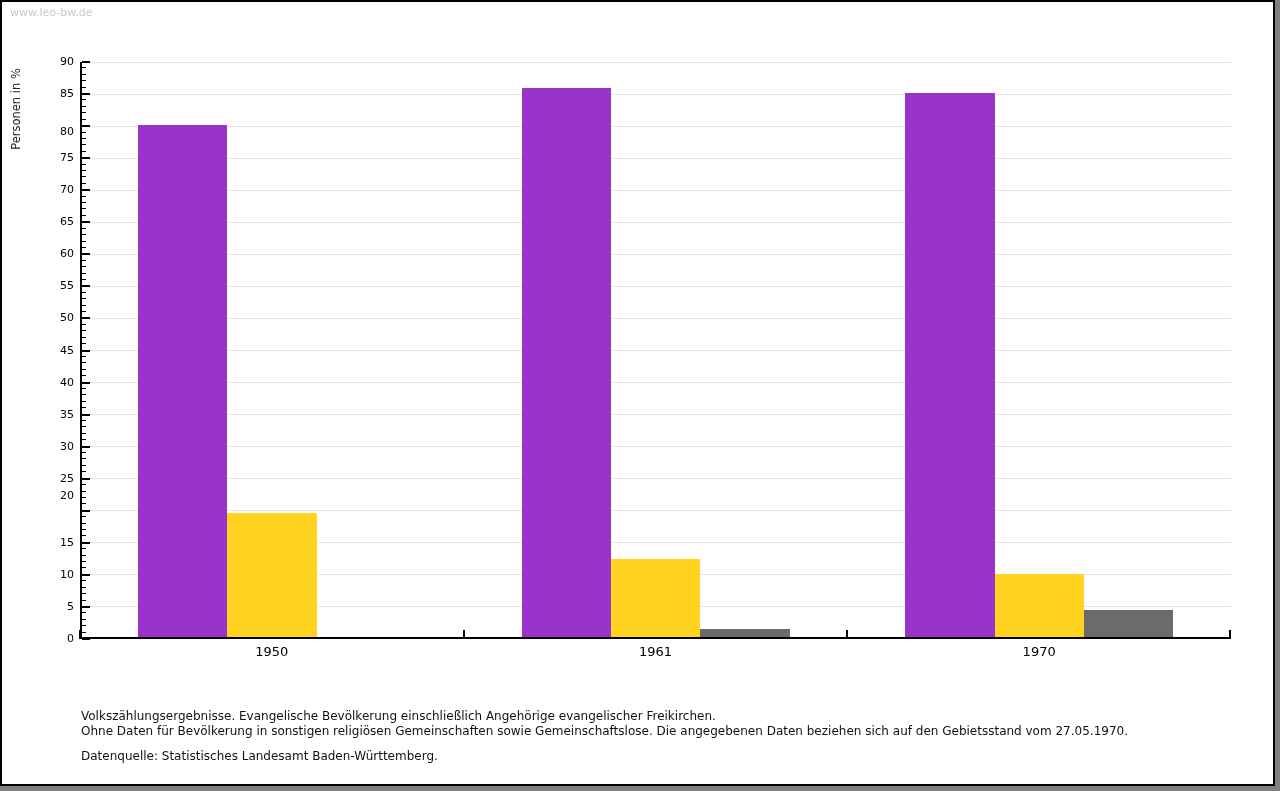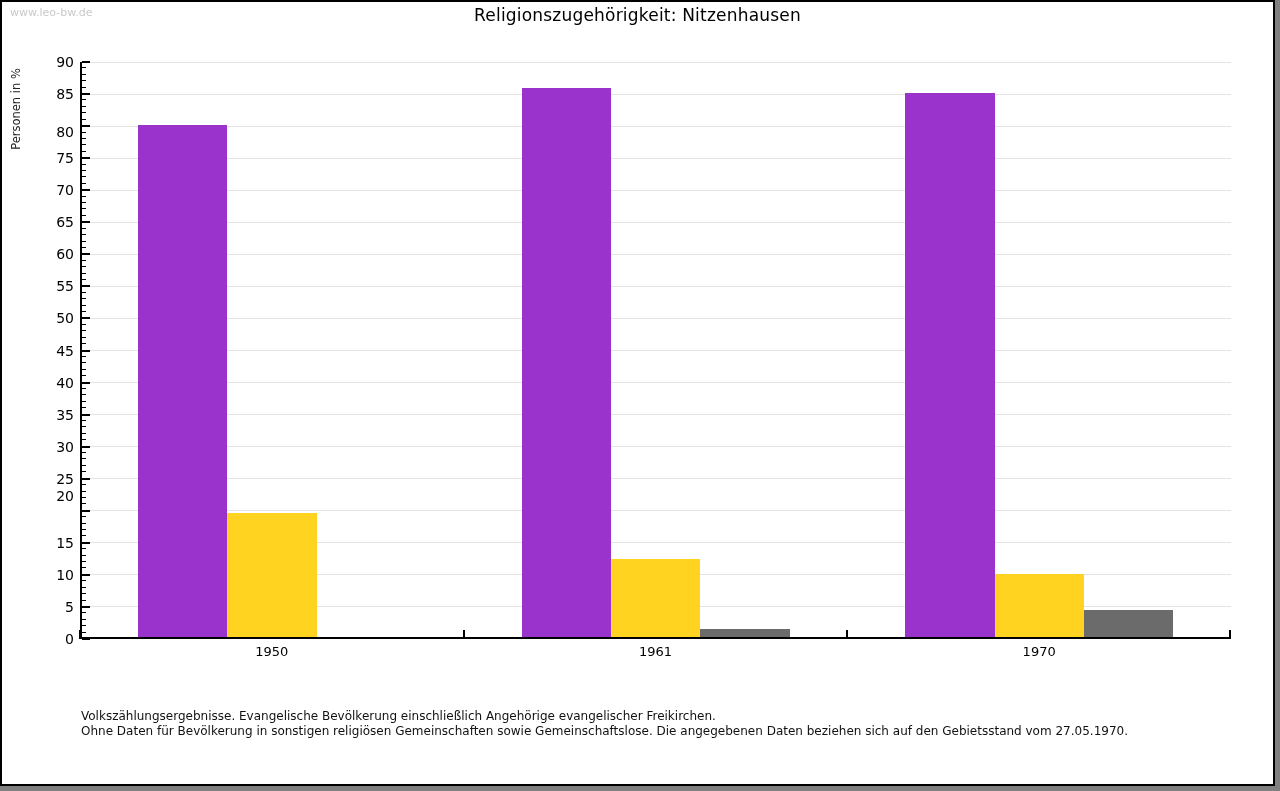--- a/index.html
+++ b/index.html
@@ -38,21 +38,21 @@
   }
   .grid{position:absolute;left:0;width:100%;height:1px;background:#e4e4e4;}
   .yaxis{position:absolute;left:0;top:0;bottom:0;width:2px;background:#000;}
   .xaxis{position:absolute;left:0;bottom:0;width:100%;height:2px;background:#000;}
   .ytick{position:absolute;left:2px;height:2px;background:#000;}
   .ytick.minor{width:4px;height:1px;}
   .ytick.major{width:8px;}
   .xtick{position:absolute;width:2px;height:9px;background:#000;bottom:0;}
   .ylab{
     position:absolute;left:-38px;width:32px;text-align:right;
-    font-size:14px;line-height:14px;
+    font-size:11px;line-height:14px;
   }
   .catlab{
     position:absolute;width:100px;text-align:center;
     font-size:13px;
   }
   .bar{position:absolute;bottom:0;}
   .legend{
     position:absolute;left:76px;top:675px;
     display:inline-flex;align-items:center;gap:45px;
     border:1px solid #000;background:#fff;
@@ -71,21 +71,20 @@
   #fn1{top:707px;}
   #fn2{top:722px;}
   #fnsrc{top:747px;}
 </style>
 </head>
 <body>
 
 <div class="frame">
   <div class="inner">
     <span class="watermark">www.leo-bw.de</span>
-    <div class="title">Religionszugehörigkeit: Nitzenhausen</div>
     <div class="ylabel">Personen in %</div>
     <div id="plot">
         <div class="grid" style="top: 544.444px;"></div>
         <div class="grid" style="top: 512.389px;"></div>
         <div class="grid" style="top: 480.333px;"></div>
         <div class="grid" style="top: 448.278px;"></div>
         <div class="grid" style="top: 416.222px;"></div>
         <div class="grid" style="top: 384.167px;"></div>
         <div class="grid" style="top: 352.111px;"></div>
         <div class="grid" style="top: 320.056px;"></div>
@@ -223,14 +222,15 @@
         <div class="xtick" style="left: -1px;"></div>
         <div class="xtick" style="left: 382.667px;"></div>
         <div class="xtick" style="left: 766.333px;"></div>
         <div class="xtick" style="left: 1149px;"></div>
         <div class="catlab" style="left: 141.833px; top: 582px;">1950</div>
         <div class="catlab" style="left: 525.5px; top: 582px;">1961</div>
         <div class="catlab" style="left: 909.167px; top: 582px;">1970</div>
       </div>
     <div class="fn" id="fn1">Volkszählungsergebnisse. Evangelische Bevölkerung einschließlich Angehörige evangelischer Freikirchen.</div>
     <div class="fn" id="fn2">Ohne Daten für Bevölkerung in sonstigen religiösen Gemeinschaften sowie Gemeinschaftslose. Die angegebenen Daten beziehen sich auf den Gebietsstand vom 27.05.1970.</div>
+    <div class="fn" id="fnsrc">Datenquelle: Statistisches Landesamt Baden-Württemberg.</div>
   </div>
 </div>
 
 </body></html>

